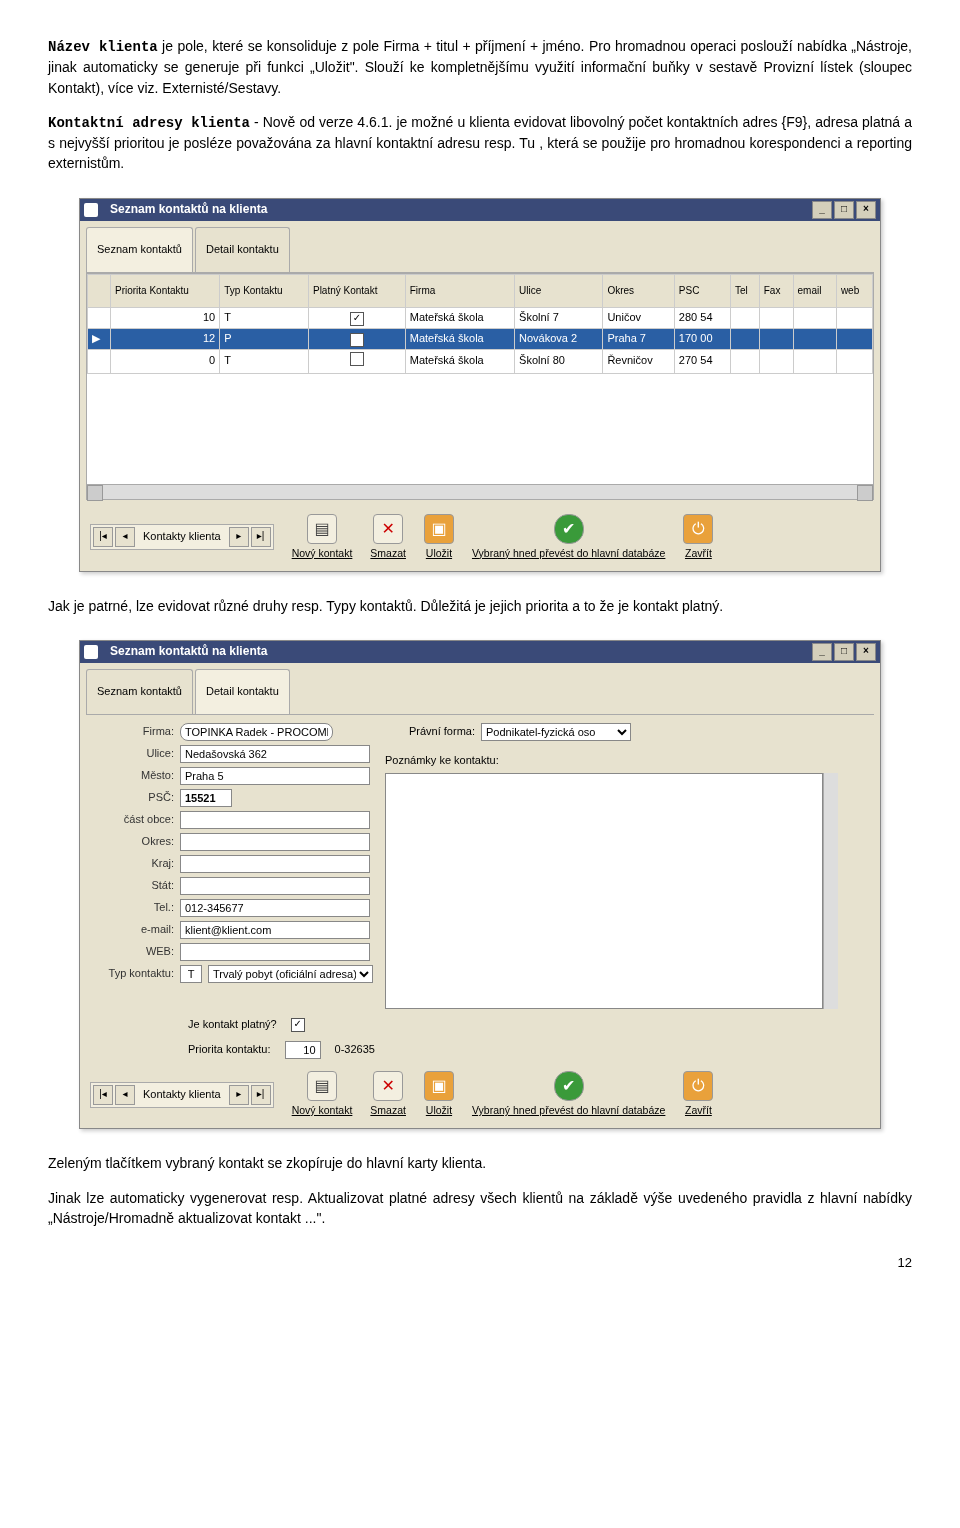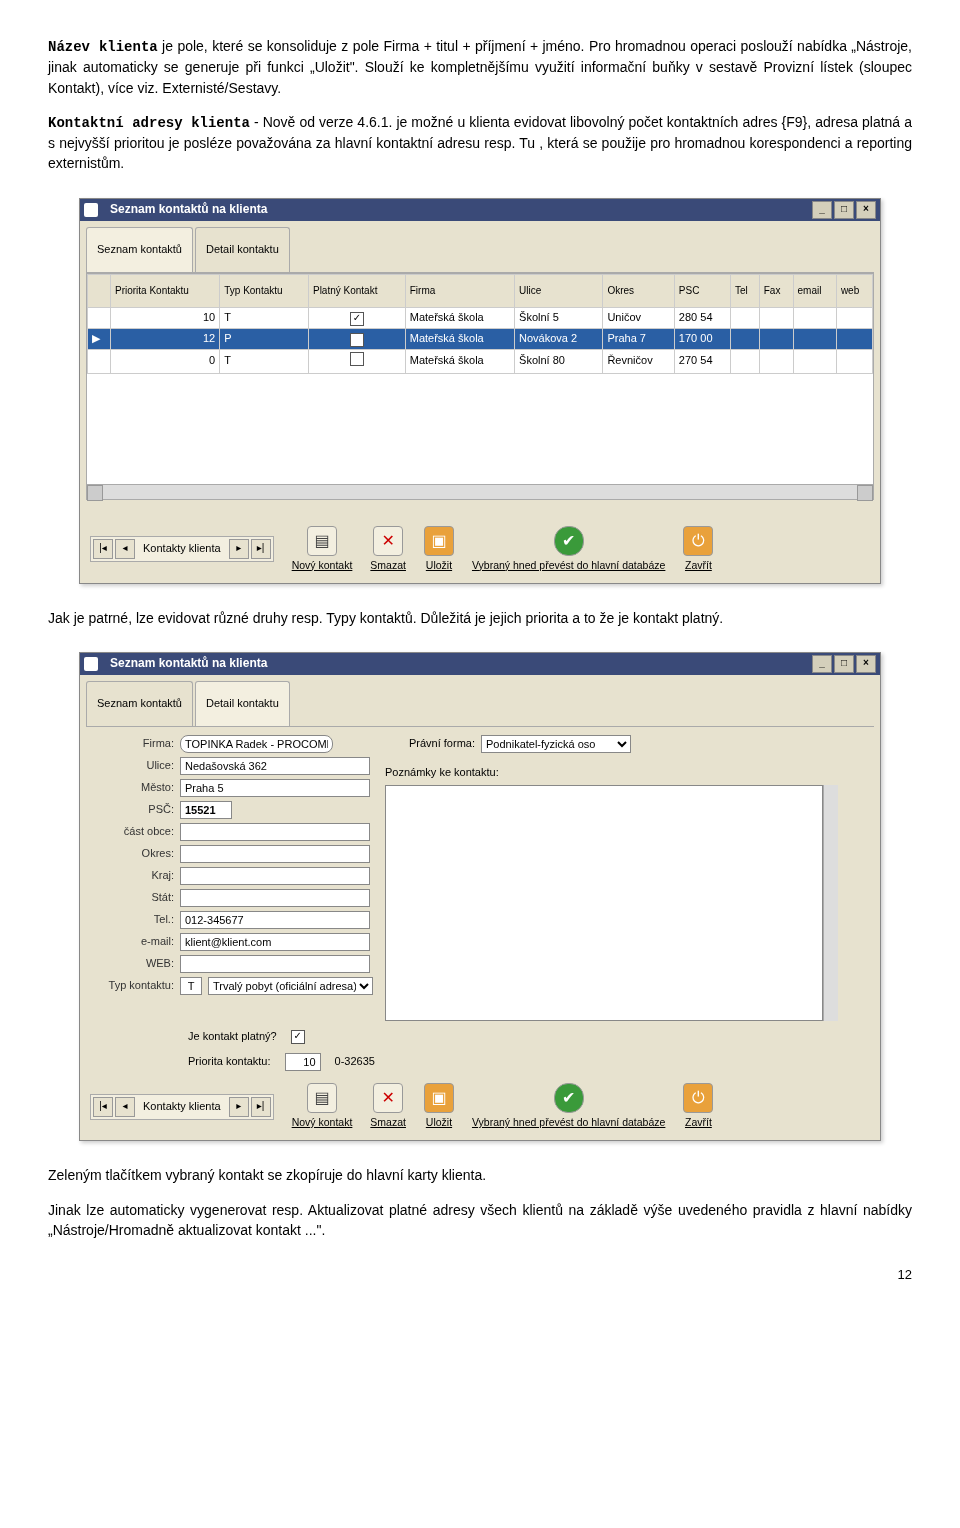--- a/index.html
+++ b/index.html
@@ -32,21 +32,21 @@
     padding: 0 4px;
     justify-content: space-between;
   }
   .titlebar-left { display:flex; align-items:center; gap:12px; }
   .titlebar-icon { width:14px; height:14px; background:#fff; border-radius:2px; display:inline-block; }
   .winbtns { display:flex; gap:2px; }
   .winbtn { width:18px; height:16px; background:#d4cfbb; border:1px solid #888; font-size:10px; line-height:14px; text-align:center; color:#000; }
   .tabs { display:flex; border-bottom:1px solid #aaa; background:#e7e2cf; margin:6px 6px 0 6px; font-size:11px; }
   .tab { padding:14px 10px; border:1px solid #aaa; border-bottom:none; background:#f3efe0; margin-right:2px; border-radius:3px 3px 0 0; }
   .tab.inactive { background:#e7e2cf; }
-  .grid { background:#fff; margin:0 6px 20px 6px; border:1px solid #aaa; font-size:11px; }
+  .grid { background:#fff; margin:0 6px 8px 6px; border:1px solid #aaa; font-size:11px; }
   .grid table { border-collapse:collapse; width:100%; }
   .grid th, .grid td { border:1px solid #ccc; padding:2px 4px; text-align:left; font-weight:normal; }
   .grid th { background:#e7e2cf; font-size:10px; line-height:1.15; height:28px; }
   .grid .selrow td { background:#2a5fa4; color:#fff; }
   .rowmark { width:14px; text-align:center; }
   .chkbox { display:inline-block; width:12px; height:12px; border:1px solid #555; background:#fff; text-align:center; line-height:10px; font-size:10px; }
   .gridfill { height:110px; background:#fff; }
   .toolbar { display:flex; align-items:center; gap:18px; padding:6px 10px 10px 10px; font-size:11px; }
   .navbar { display:flex; align-items:center; gap:2px; border:1px solid #aaa; background:#f3efe0; padding:2px; }
   .navbtn { width:18px; height:18px; border:1px solid #999; background:#e7e2cf; font-size:10px; line-height:16px; text-align:center; }
@@ -120,21 +120,21 @@
         <th>web</th>
       </tr>
         </thead>
       <tbody id="grid-body">
           <tr>
             <td class="rowmark"> </td>
             <td style="text-align:right">10</td>
             <td>T</td>
             <td style="text-align:center"><span class="chkbox">✓</span></td>
             <td>Mateřská škola</td>
-            <td>Školní 5</td>
+            <td>Školní 7</td>
             <td>Uničov</td>
             <td>280 54</td>
             <td></td>
             <td></td>
             <td></td>
             <td></td>
           </tr>
           <tr class="selrow">
             <td class="rowmark">▶</td>
             <td style="text-align:right">12</td>

